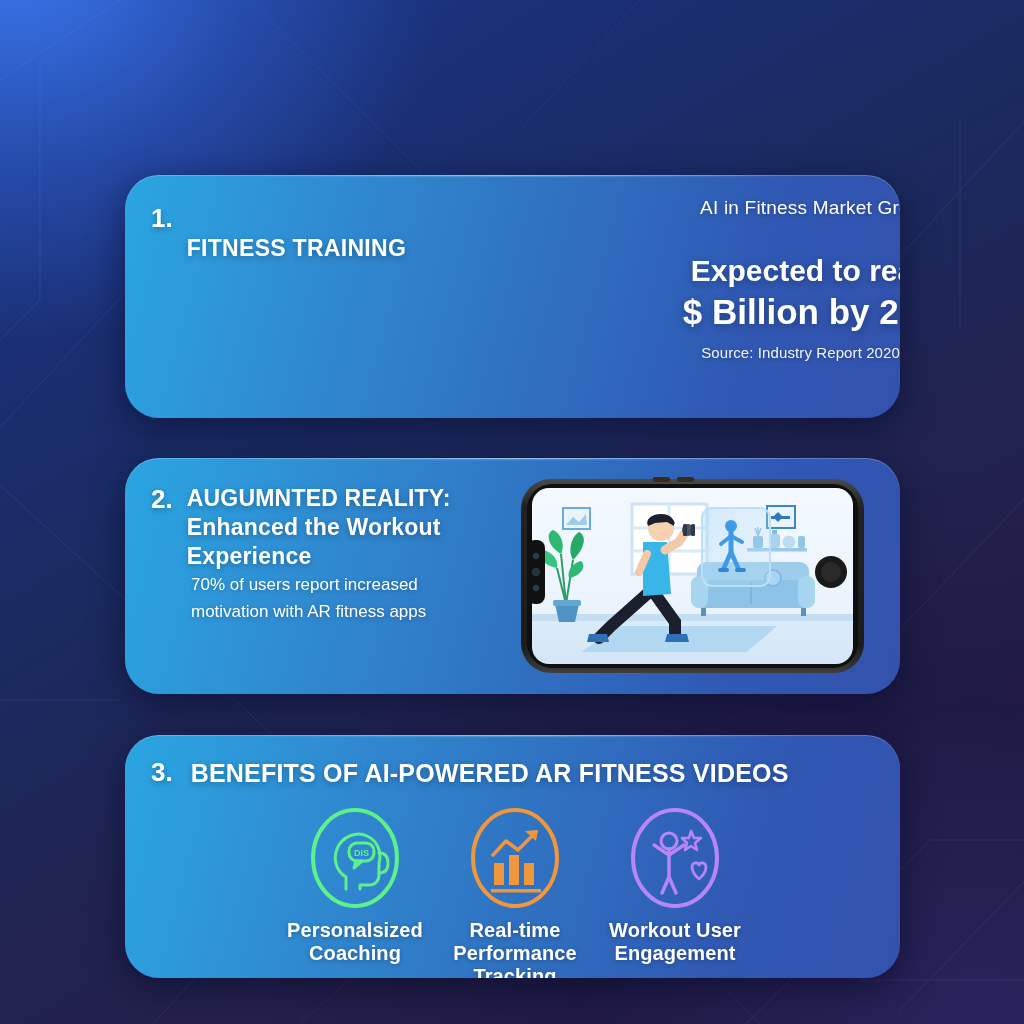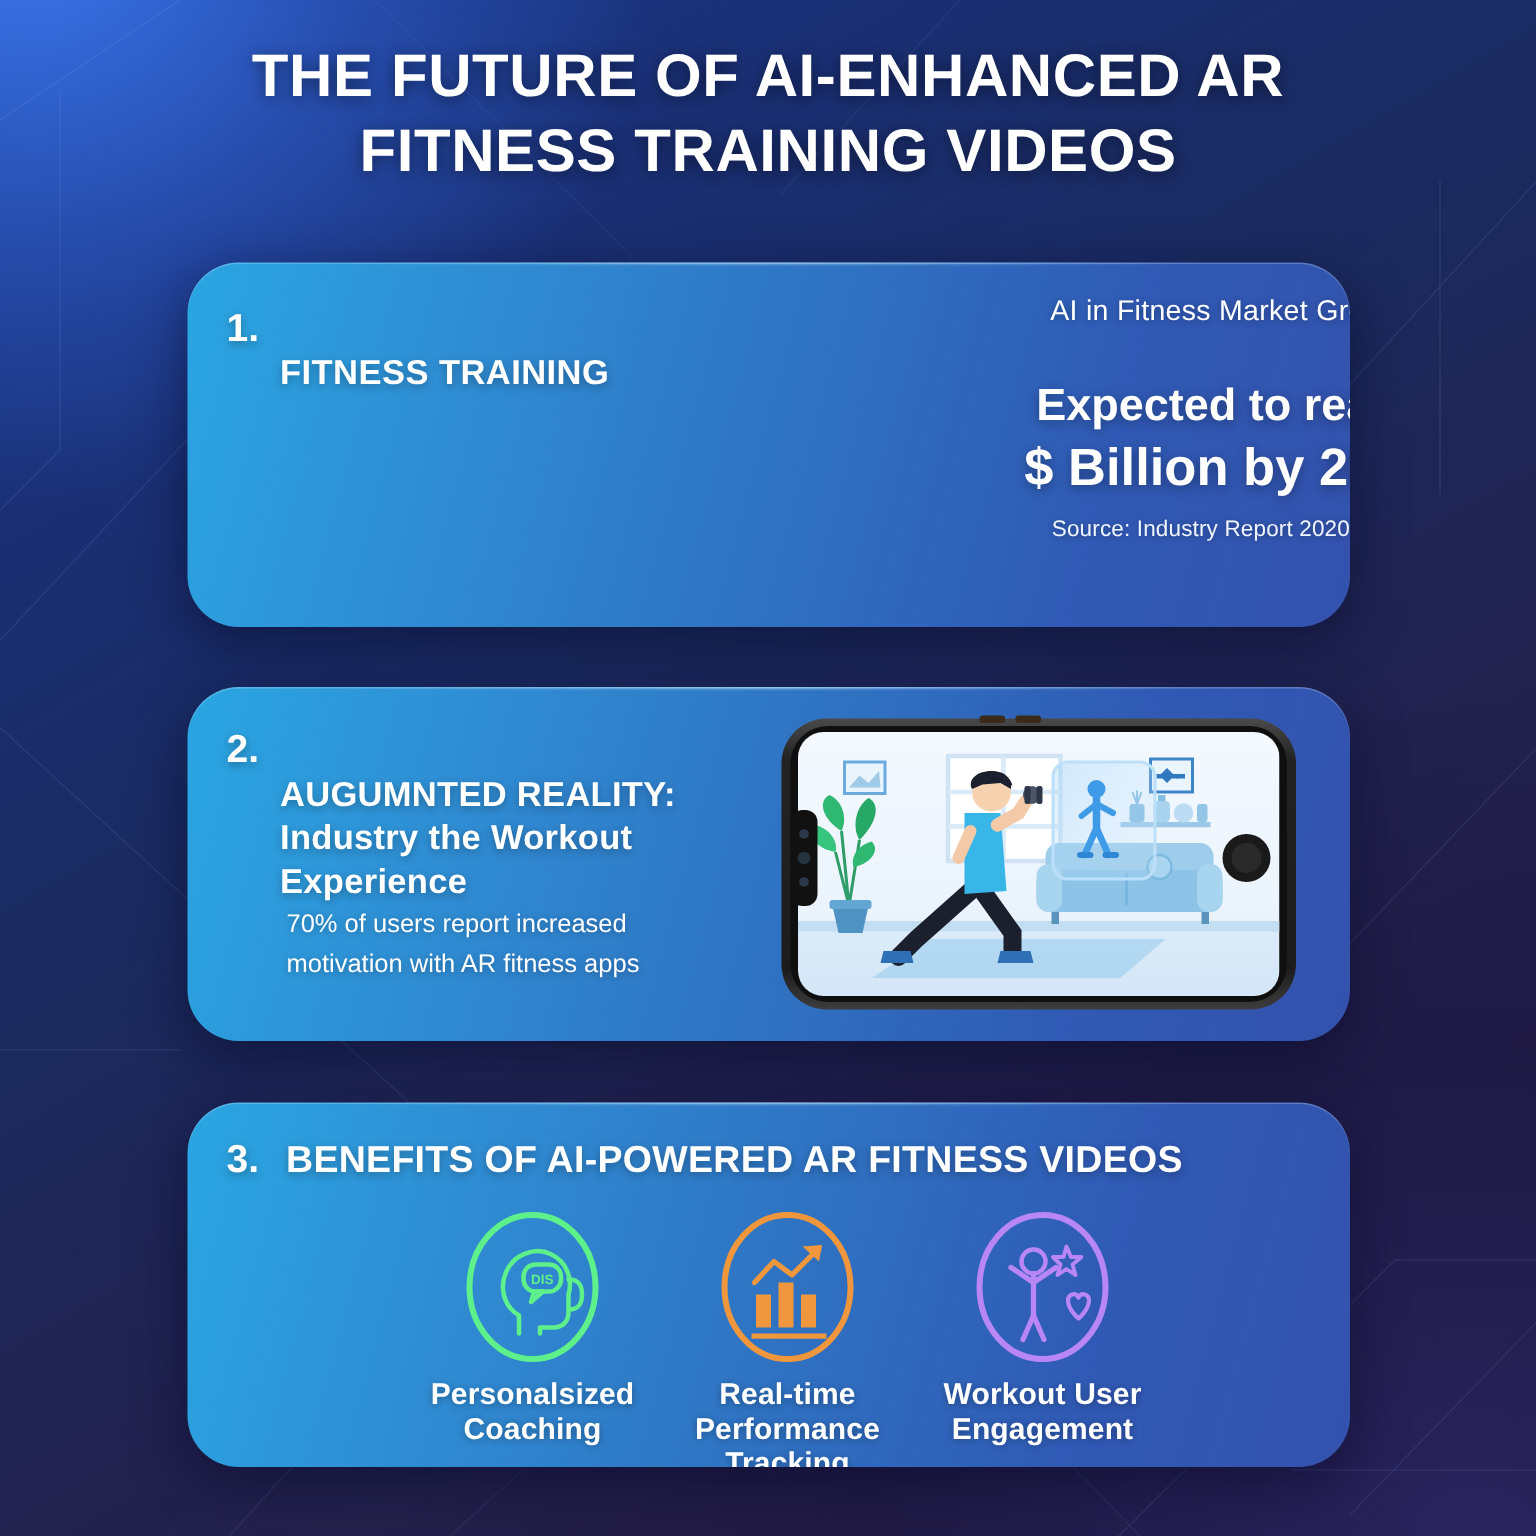--- a/index.html
+++ b/index.html
@@ -144,21 +144,20 @@
     top: 26px;
     width: 360px;
   }
   #card2-heading {
     color: #ffffff;
     font-weight: bold;
     font-size: 23px;
     line-height: 29px;
     letter-spacing: 0.2px;
     text-shadow: 0 2px 6px rgba(0,0,0,0.28);
-    margin-top: 31px;
   }
   #card2-body {
     margin-left: 40px;
     color: #ffffff;
     font-size: 17px;
     line-height: 27px;
     text-shadow: 0 1px 5px rgba(0,0,0,0.28);
   }
   #phone-mockup {
     position: absolute;
@@ -184,21 +183,21 @@
     line-height: 32px;
     letter-spacing: 0.2px;
     text-shadow: 0 2px 6px rgba(0,0,0,0.28);
   }
   #benefits-row {
     position: absolute;
     left: 150px;
     top: 70px;
     width: 500px;
     display: flex;
-    justify-content: space-between;
+    justify-content: flex-start;
   }
   .benefit {
     width: 160px;
     text-align: center;
   }
   .benefit-icon-wrap {
     width: 94px;
     height: 106px;
     margin: 0 auto;
   }
@@ -233,24 +232,20 @@
       <path d="M 0 700 L 120 700"></path>
     </g>
     <g stroke="#8fb4f0" stroke-width="1" fill="none" opacity="0.18">
       <path d="M 250 0 L 420 170 L 420 400"></path>
       <path d="M 640 0 L 520 130"></path>
       <path d="M 300 1024 L 470 870"></path>
       <path d="M 760 1024 L 640 900"></path>
     </g>
   </svg>
 
-  <div class="title-block">
-    <div class="title-line">THE FUTURE OF AI-ENHANCED AR</div>
-    <div class="title-line">FITNESS TRAINING VIDEOS</div>
-  </div>
 
   <div class="card" id="card-1">
 
     <div id="card1-left">
       <div class="c1-head-row">
         <span class="card-num">1.</span>
         <span id="card1-heading">
           <br>
           <span>FITNESS TRAINING</span>
         </span>
@@ -265,21 +260,21 @@
     </div>
   </div>
 
   <div class="card" id="card-2">
 
     <div id="card2-left">
       <div class="c1-head-row">
         <span class="card-num">2.</span>
         <span id="card2-heading">
           <span>AUGUMNTED REALITY:</span><br>
-          <span>Industry the Workout</span><br>
+          <span>Enhanced the Workout</span><br>
           <span>Experience</span>
         </span>
       </div>
       <div id="card2-body">
         <span>70% of users report increased</span><br>
         <span>motivation with AR fitness apps</span>
       </div>
     </div>
 
     <svg id="phone-mockup" viewBox="0 0 355 200">

